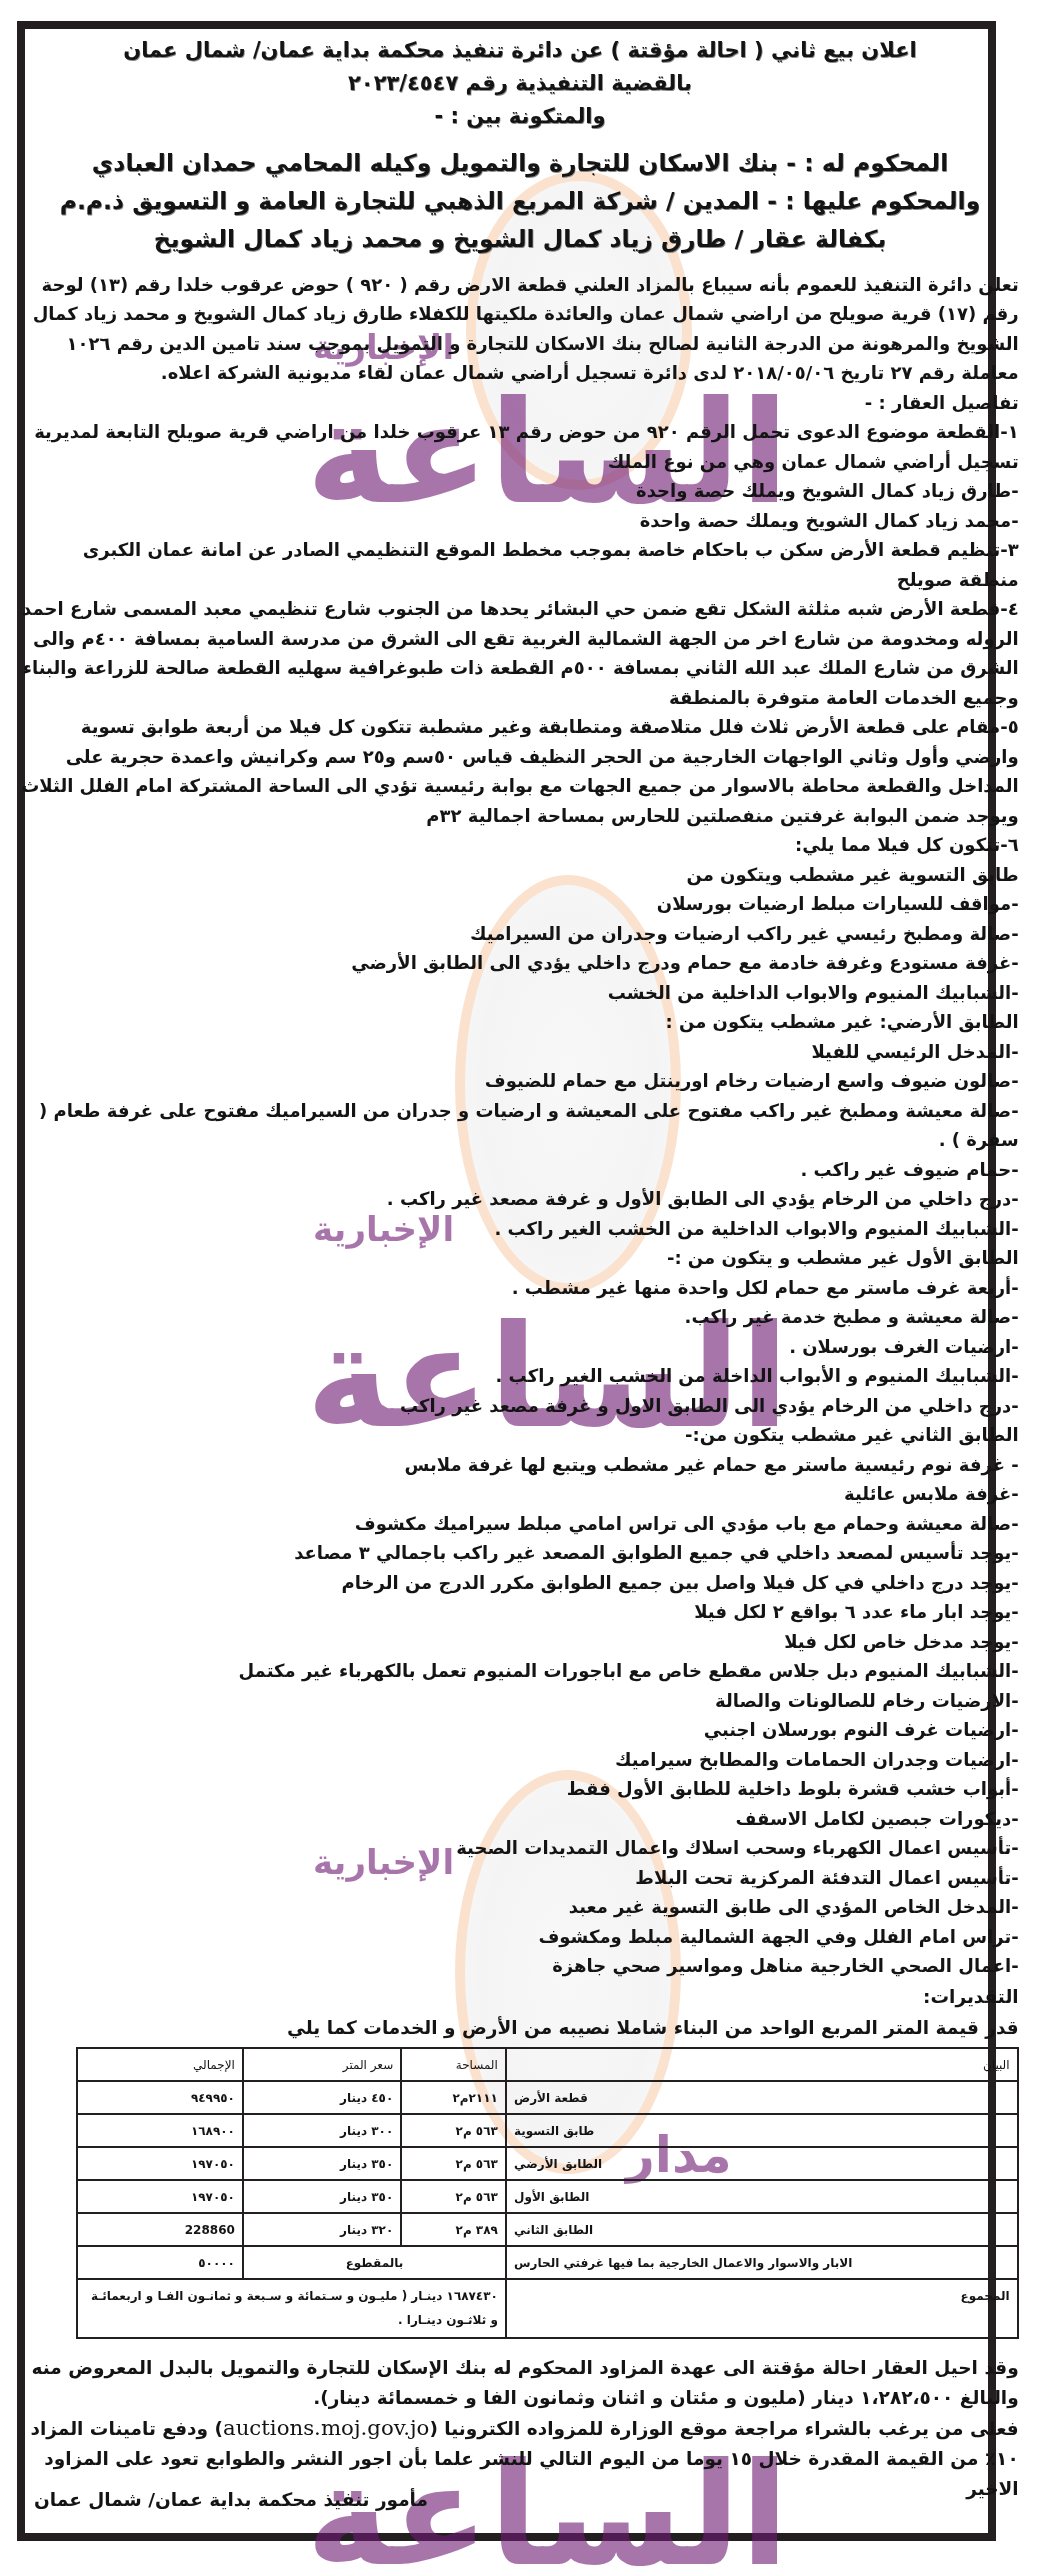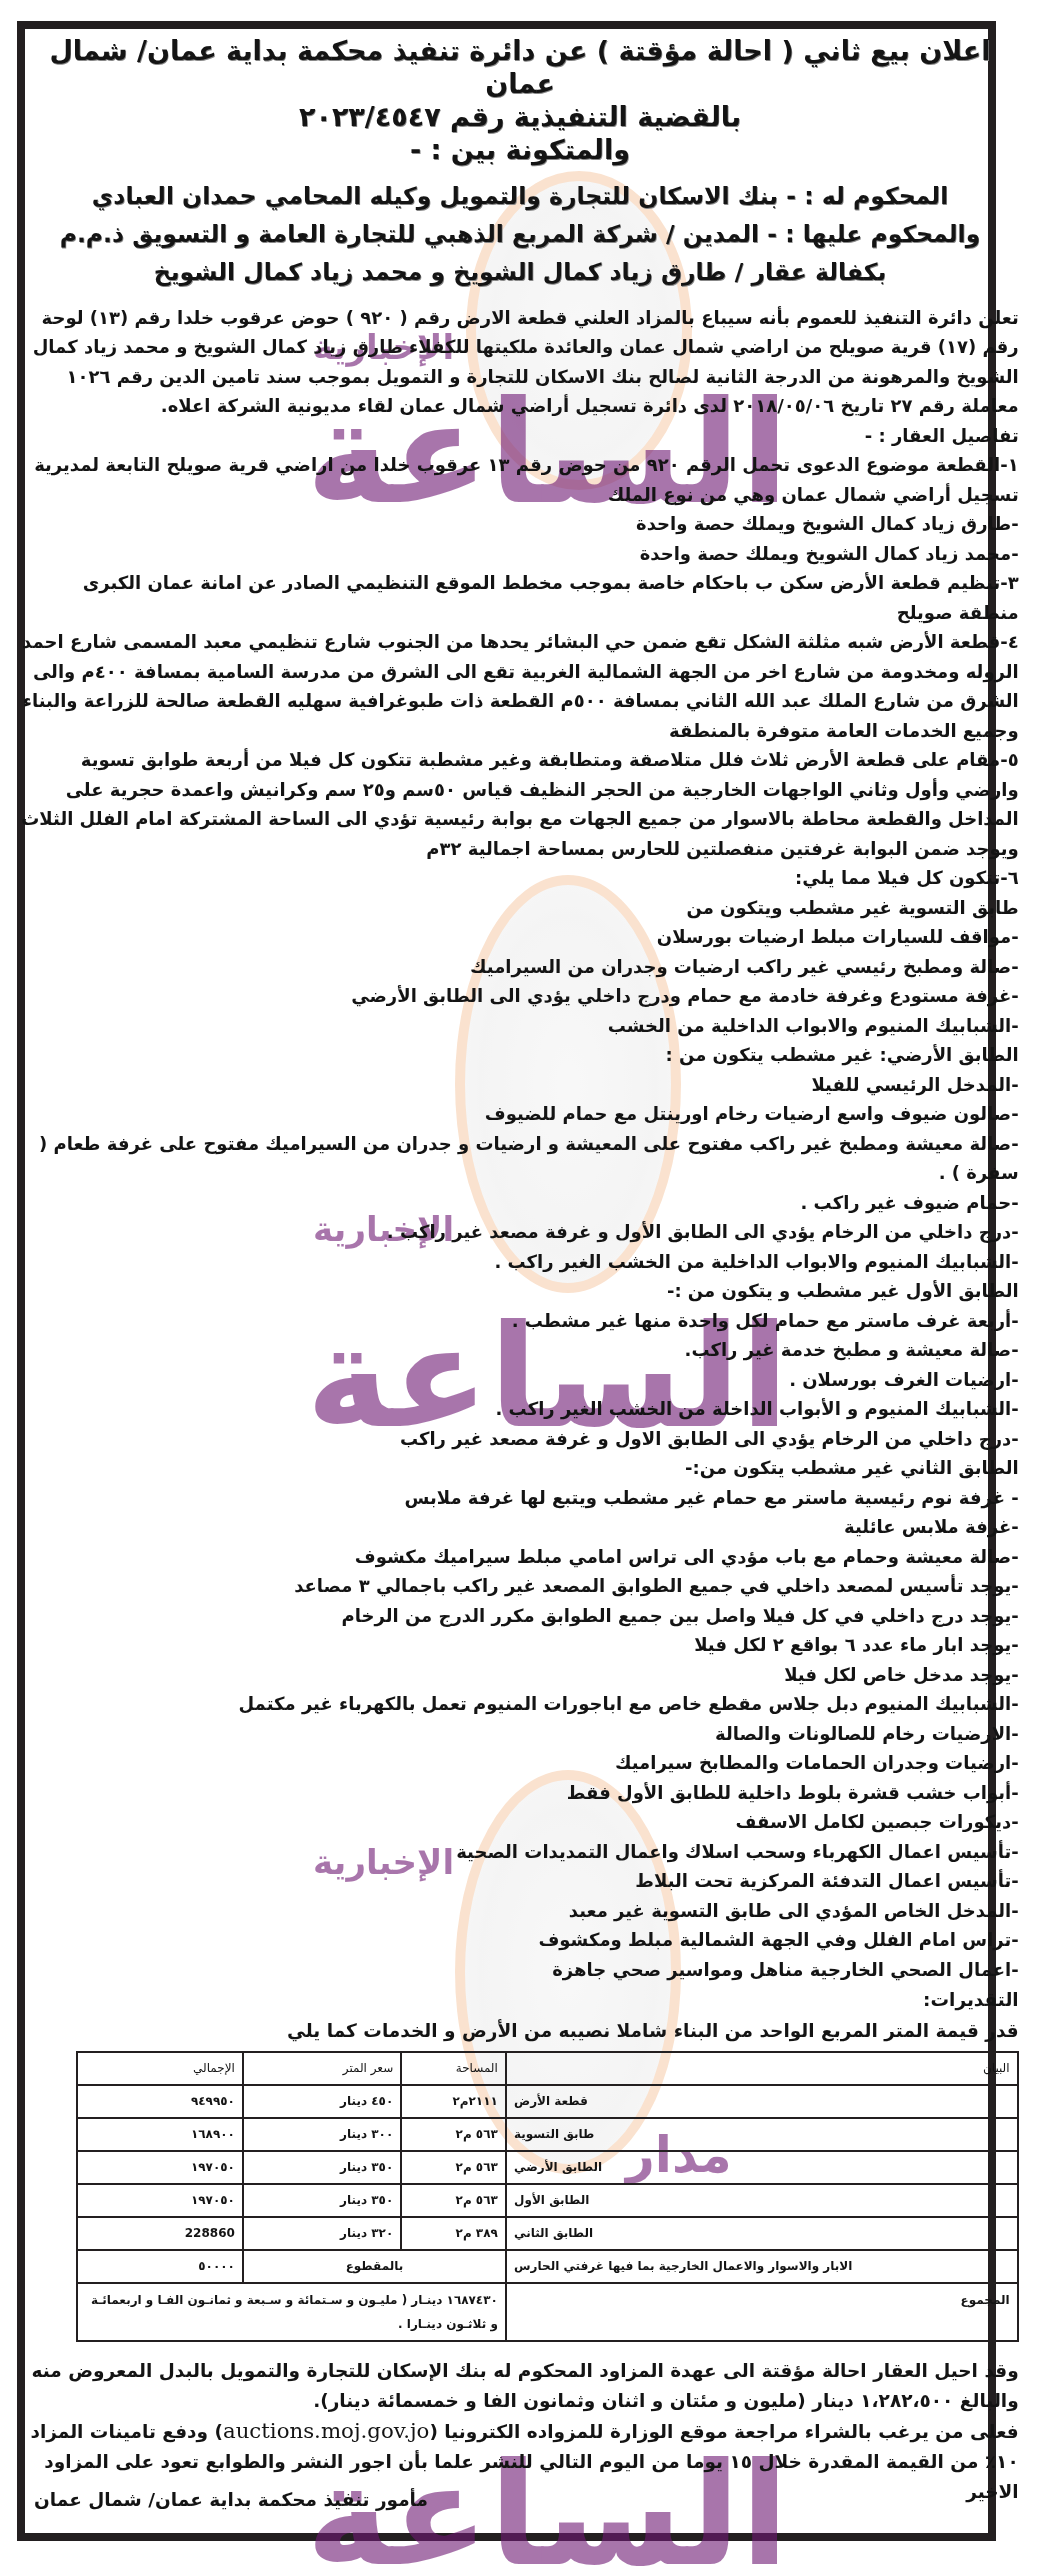--- a/index.html
+++ b/index.html
@@ -21,21 +21,21 @@
   }
   .wm-text {
     font-family: "DejaVu Sans", sans-serif; font-weight: bold; color: #701a75; opacity: 0.6;
     white-space: nowrap;
   }
   .content {
     position: absolute; left: 21.3px; right: 21.3px; top: 0; z-index: 1;
     direction: rtl; text-align: right;
   }
   .head {
-    text-align: center; font-weight: bold; font-size: 27px; line-height: 33px;
+    text-align: center; font-weight: bold; font-size: 21px; line-height: 33px;
     margin-top: 34px;
     text-shadow: 0.7px 0.7px 0 #888;
   }
   .head .l { display: block; }
   .parties { text-align: center; font-weight: bold; font-size: 23.5px; line-height: 38px; margin-top: 11.4px; text-shadow: 0.7px 0.7px 0 #888; }
   .parties .l { display: block; }
   .body-text { font-size: 18px; font-weight: bold; line-height: 29.5px; margin-top: 11.4px; }
   .body-text p { margin: 0; }
   .body-text .item { margin: 0; }
   .estimate { font-size: 18.5px; font-weight: bold; line-height: 31px; }
@@ -119,20 +119,21 @@
         <p class="item">الطابق الثاني غير مشطب يتكون من:-</p>
         <p class="item">- غرفة نوم رئيسية ماستر مع حمام غير مشطب ويتبع لها غرفة ملابس</p>
         <p class="item">-غرفة ملابس عائلية</p>
         <p class="item">-صالة معيشة وحمام مع باب مؤدي الى تراس امامي مبلط سيراميك مكشوف</p>
         <p class="item">-يوجد تأسيس لمصعد داخلي في جميع الطوابق المصعد غير راكب باجمالي ٣ مصاعد</p>
         <p class="item">-يوجد درج داخلي في كل فيلا واصل بين جميع الطوابق مكرر الدرج من الرخام</p>
         <p class="item">-يوجد ابار ماء عدد ٦ بواقع ٢ لكل فيلا</p>
         <p class="item">-يوجد مدخل خاص لكل فيلا</p>
         <p class="item">-الشبابيك المنيوم دبل جلاس مقطع خاص مع اباجورات المنيوم تعمل بالكهرباء غير مكتمل</p>
         <p class="item">-الارضيات رخام للصالونات والصالة</p>
+        <p class="item">-ارضيات غرف النوم بورسلان اجنبي</p>
         <p class="item">-ارضيات وجدران الحمامات والمطابخ سيراميك</p>
         <p class="item">-أبواب خشب قشرة بلوط داخلية للطابق الأول فقط</p>
         <p class="item">-ديكورات جبصين لكامل الاسقف</p>
         <p class="item">-تأسيس اعمال الكهرباء وسحب اسلاك واعمال التمديدات الصحية</p>
         <p class="item">-تأسيس اعمال التدفئة المركزية تحت البلاط</p>
         <p class="item">-المدخل الخاص المؤدي الى طابق التسوية غير معبد</p>
         <p class="item">-تراس امام الفلل وفي الجهة الشمالية مبلط ومكشوف</p>
         <p class="item">-اعمال الصحي الخارجية مناهل ومواسير صحي جاهزة</p>
       </div>
   </div>

